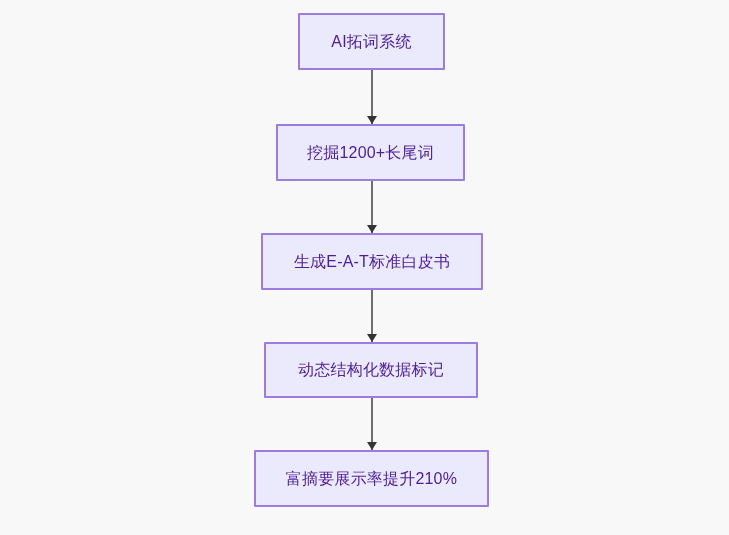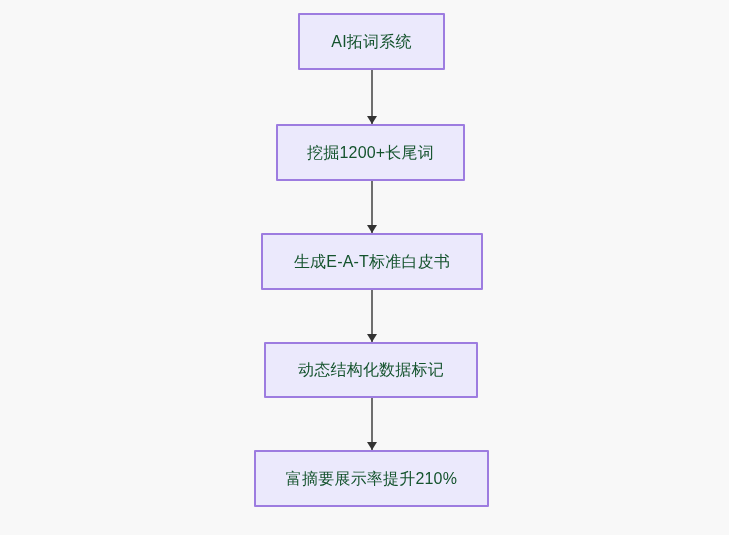--- a/index.html
+++ b/index.html
@@ -27,21 +27,21 @@
     border: 2px solid #9d7ce0;
     border-radius: 1px;
     display: flex;
     align-items: center;
     justify-content: center;
     z-index: 2;
   }
   .node-label {
     font-size: 16px;
     line-height: 1.2;
-    color: #14532d;
+    color: #4c1d95;
     font-weight: 400;
     letter-spacing: 0.2px;
     white-space: nowrap;
     text-align: center;
   }
   .edge {
     position: absolute;
     z-index: 1;
   }
   .edge-line {

